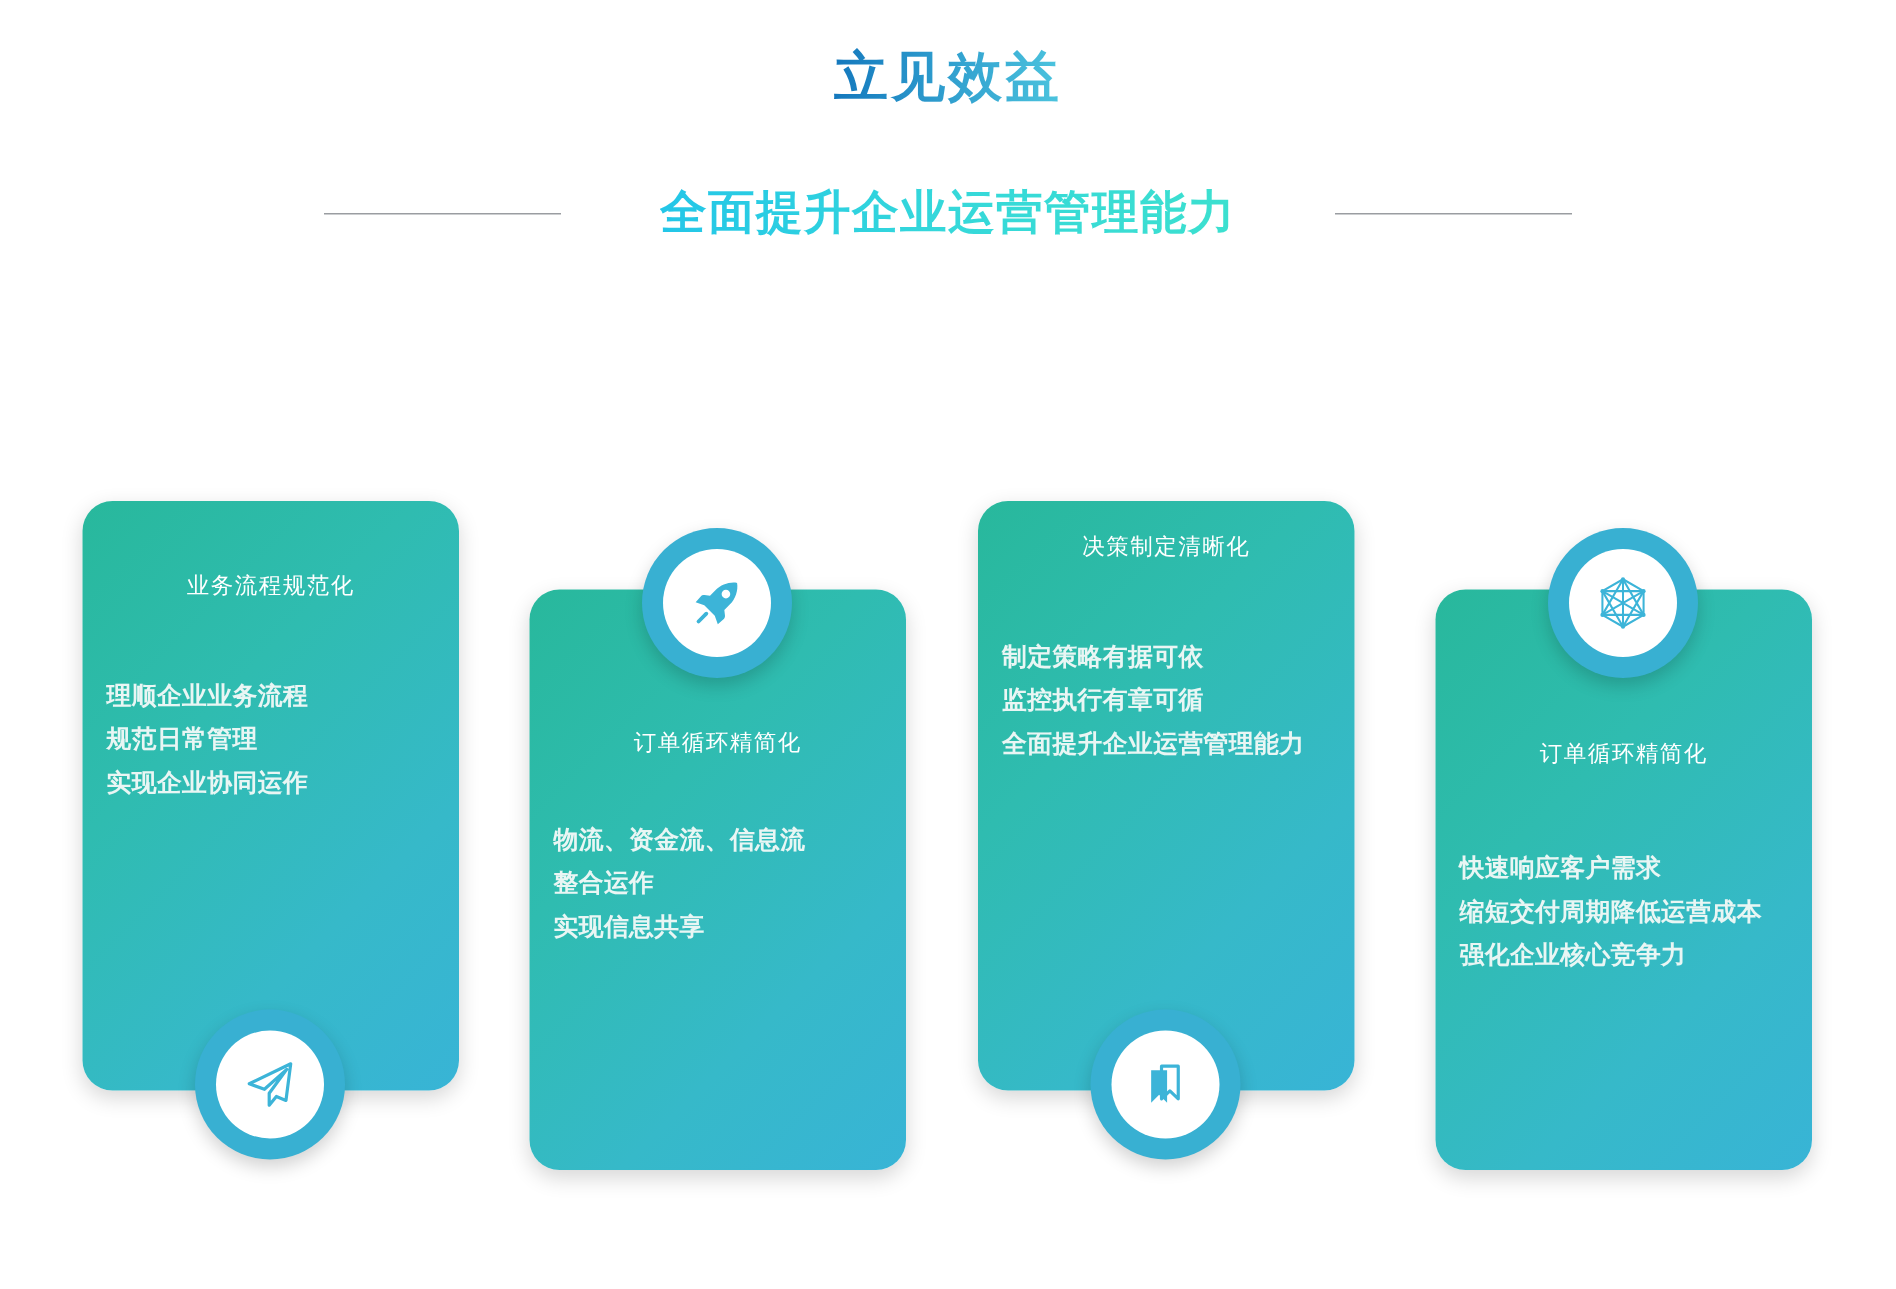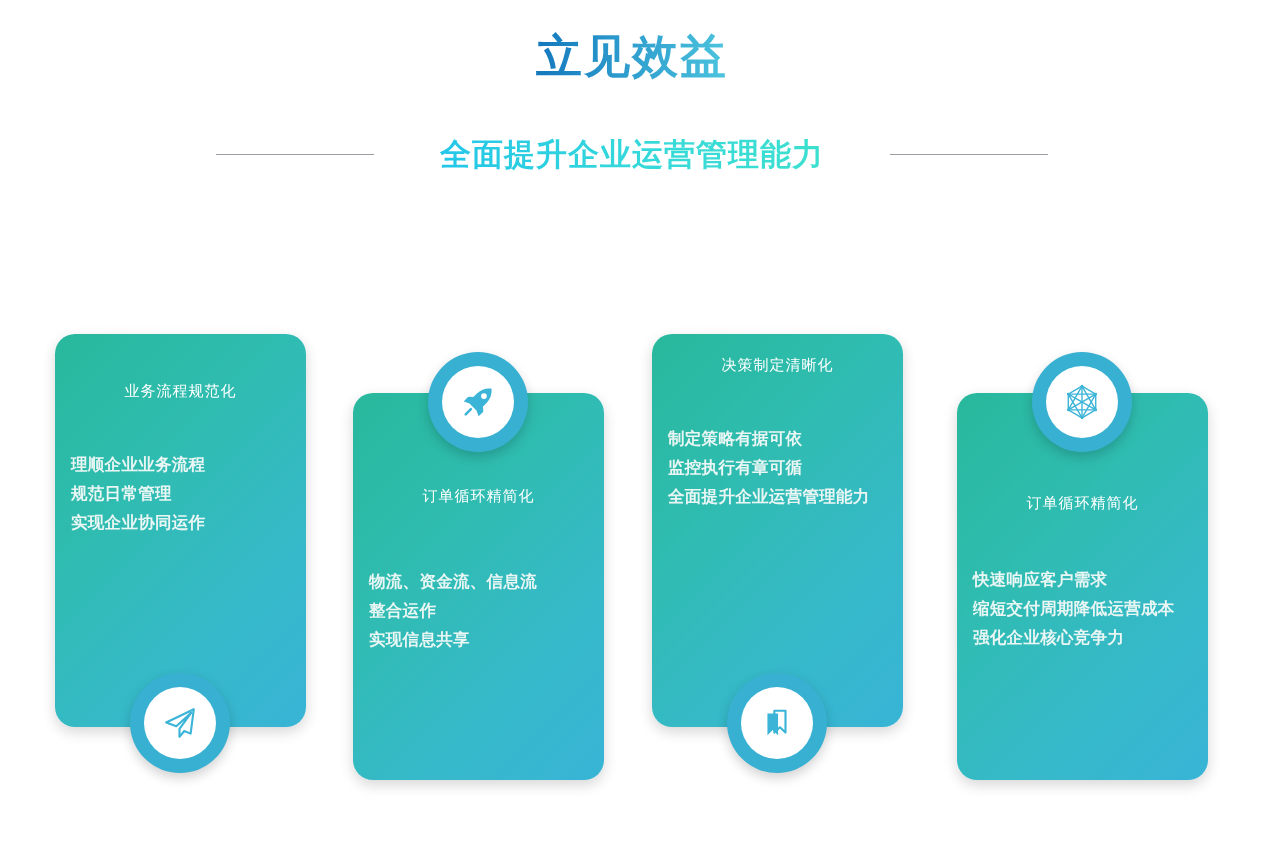--- a/index.html
+++ b/index.html
@@ -13,21 +13,21 @@
     position: relative;
   }
 
   
   .page-header {
     padding-top: 28px;
     text-align: center;
   }
 
   .main-title {
-    font-size: 46px;
+    font-size: 36px;
     font-weight: bold;
     letter-spacing: 2px;
     line-height: 1.25;
     background: linear-gradient(90deg, #1478bd 0%, #2d9bcd 45%, #4cc4de 100%);
     -webkit-background-clip: text;
     background-clip: text;
     color: transparent;
     -webkit-text-fill-color: transparent;
     display: inline-block;
   }
@@ -116,21 +116,21 @@
     text-align: left;
     line-height: 1.77;
     letter-spacing: 0.3px;
   }
 
   
   .slot-0 .card-title { margin-top: 47px; }
   .slot-0 .card-desc  { margin-top: 49px; }
 
   .slot-1 .card-title { margin-top: 93px; }
-  .slot-1 .card-desc  { margin-top: 61px; }
+  .slot-1 .card-desc  { margin-top: 40px; }
 
   .slot-2 .card-title { margin-top: 21px; }
   .slot-2 .card-desc  { margin-top: 49px; }
 
   .slot-3 .card-title { margin-top: 100px; text-align: center; }
   .slot-3 .card-desc  { margin-top: 52px; }
 
   
   .icon-badge {
     position: absolute;

